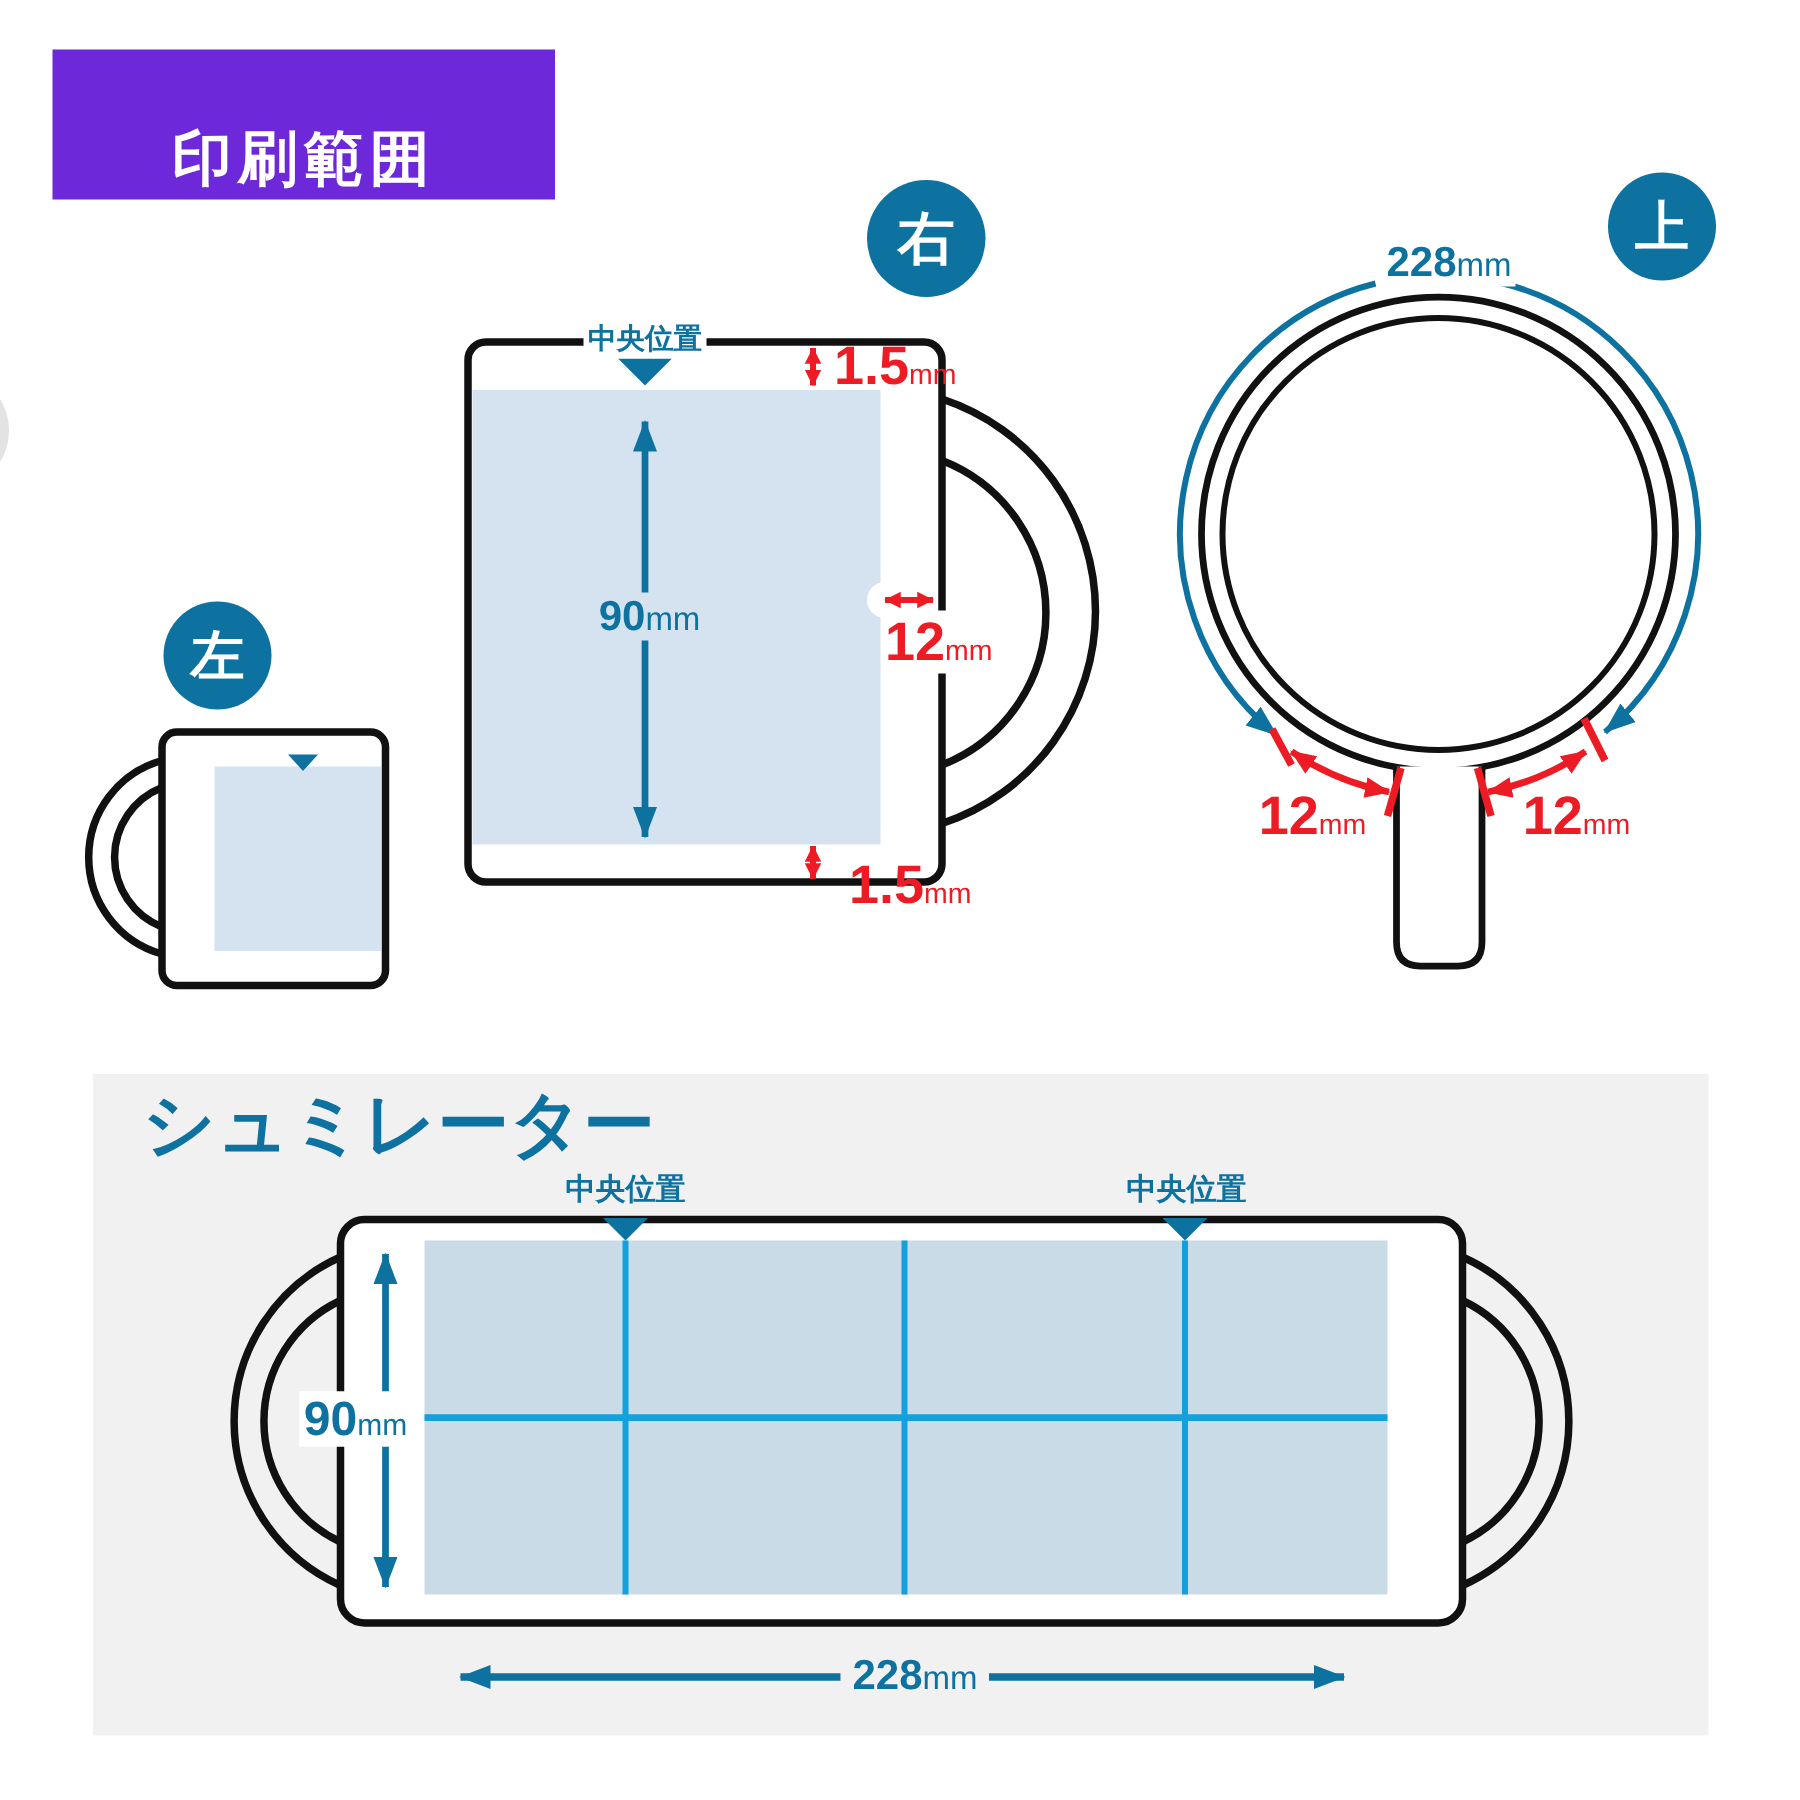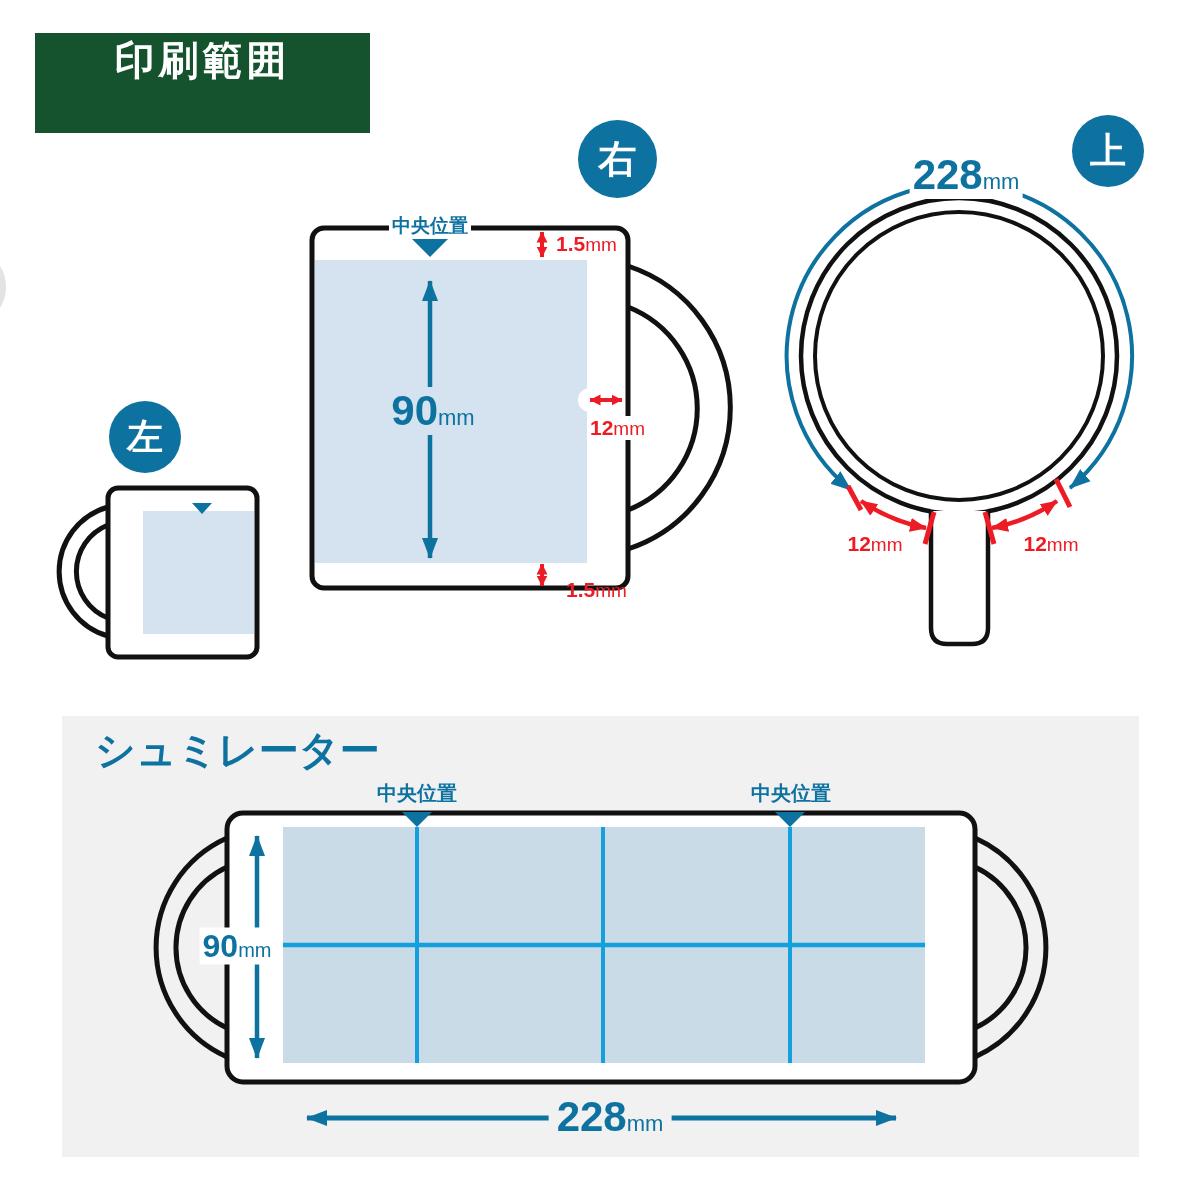--- a/index.html
+++ b/index.html
@@ -1,40 +1,40 @@
 <!DOCTYPE html>
 <html><head>
 <meta charset="utf-8">
 <style>
   html,body{margin:0;padding:0;background:#fff;}
   body{width:1200px;height:1200px;position:relative;overflow:hidden;
        font-family:"Liberation Sans","DejaVu Sans",sans-serif;}
   .abs{position:absolute;}
-  .header-bar{left:35px;top:33px;width:335px;height:100px;background:#14532d;
-       display:flex;align-items:flex-start;justify-content:center;}
+  .header-bar{left:35px;top:33px;width:335px;height:100px;background:#6d28d9;
+       display:flex;align-items:flex-end;justify-content:center;}
   .header-bar span{color:#fff;font-size:40px;font-weight:bold;letter-spacing:4px;white-space:nowrap;}
   .badge{border-radius:50%;background:#0e72a0;display:flex;align-items:center;justify-content:center;
        color:#fff;font-weight:bold;}
   .panel{left:62px;top:716px;width:1077px;height:441px;background:#f1f1f2;}
   .edge-arc{left:-72px;top:248px;width:64px;height:64px;border:7px solid #e3e3e3;border-radius:50%;}
   svg.layer{left:0;top:0;}
   .lbl{position:absolute;font-weight:bold;color:#0e72a0;white-space:nowrap;}
   .ctr{transform:translate(-50%,-50%);}
   .vctr{transform:translate(0,-50%);}
   .red{color:#ed1c24;}
   .small-jp{font-size:19px;}
   .v{font-weight:bold;}
   .u{font-weight:normal;}
-  .sz-lg .v{font-size:42px;} .sz-lg .u{font-size:22px;}
+  .sz-lg .v{font-size:28px;} .sz-lg .u{font-size:22px;}
   .sz-md .v{font-size:32px;} .sz-md .u{font-size:20px;}
-  .sz-dim .v{font-size:21px;margin-top:37px;} .sz-dim .u{font-size:19px;}
+  .sz-dim .v{font-size:36px;margin-top:37px;} .sz-dim .u{font-size:19px;}
   .bg-white{background:#fff;padding:0 3px;}
   .bg-print{background:#d4e3ef;padding:0 2px;}
   .bg-panel{background:#f1f1f2;padding:0 8px;}
-  .sim-title{font-size:40px;}
+  .sim-title{font-size:48px;}
 </style>
 </head>
 <body>
 
 <div class="abs edge-arc"></div>
 
 <div class="abs panel"></div>
 
 <svg class="abs layer" width="1200" height="1200" viewBox="0 0 1200 1200">
   <defs>

